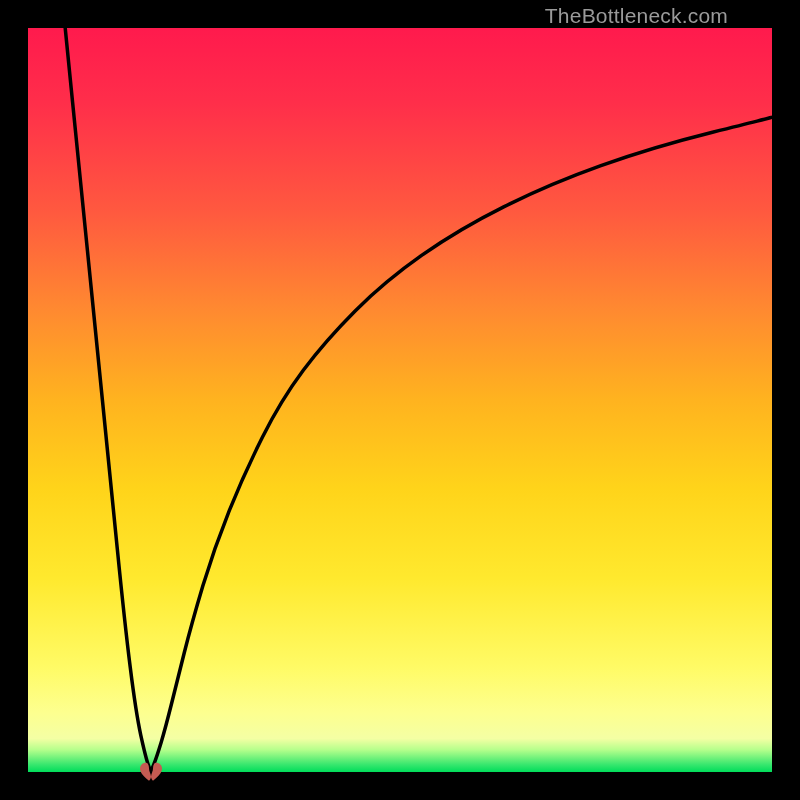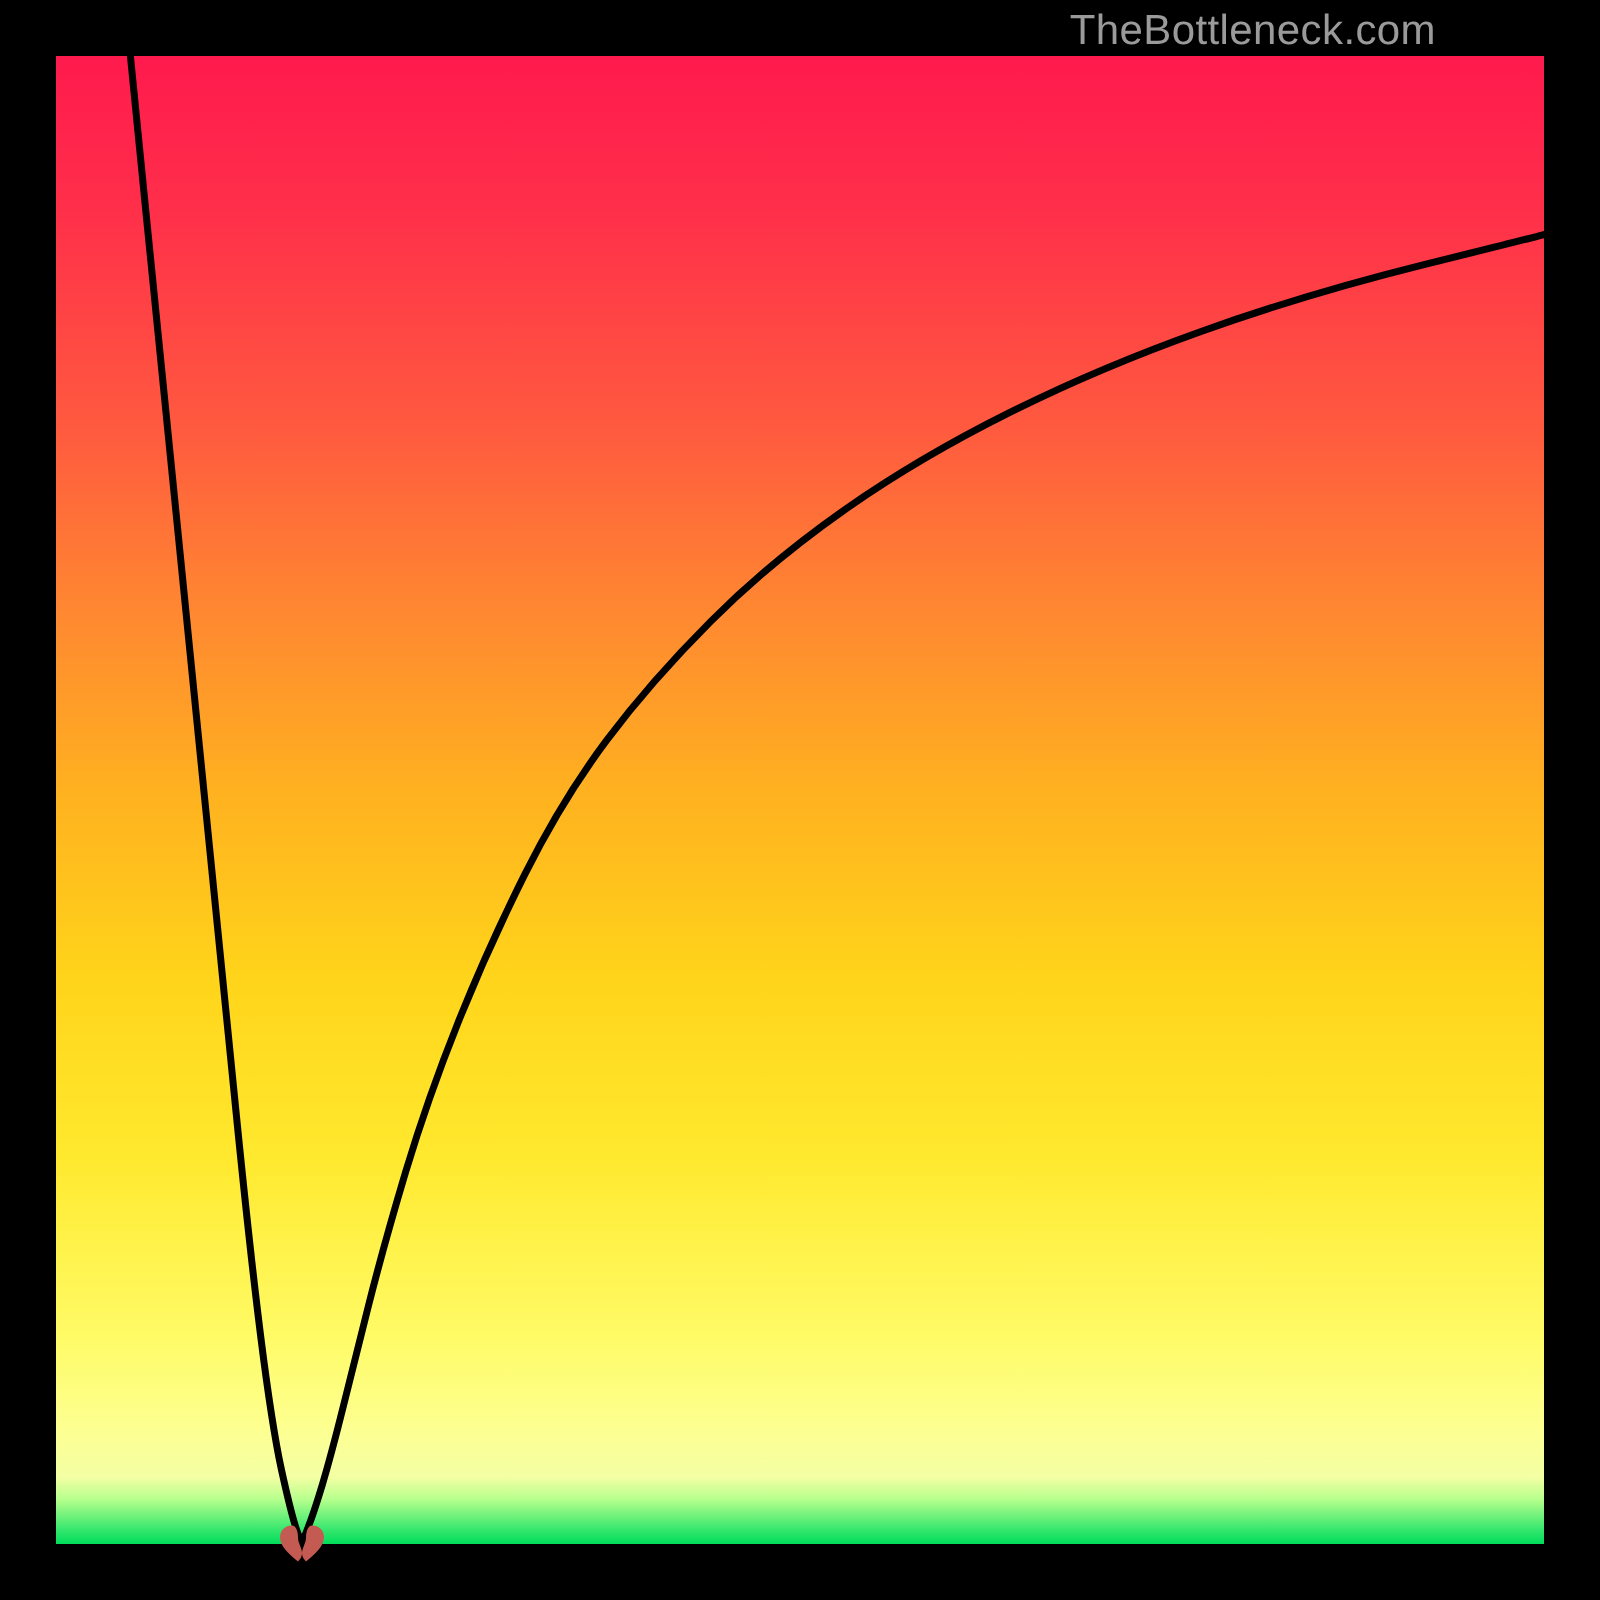--- a/index.html
+++ b/index.html
@@ -9,20 +9,21 @@
     height: 800px;
     background: #000;
     overflow: hidden;
     font-family: Arial, Helvetica, sans-serif;
   }
   .frame {
     position: relative;
     width: 728px;
     height: 800px;
     background: #000;
+    padding-left: 10px;
   }
   .plot {
     position: absolute;
     left: 28px;
     top: 28px;
     width: 744px;
     height: 744px;
     
     background: linear-gradient(
       to bottom,

